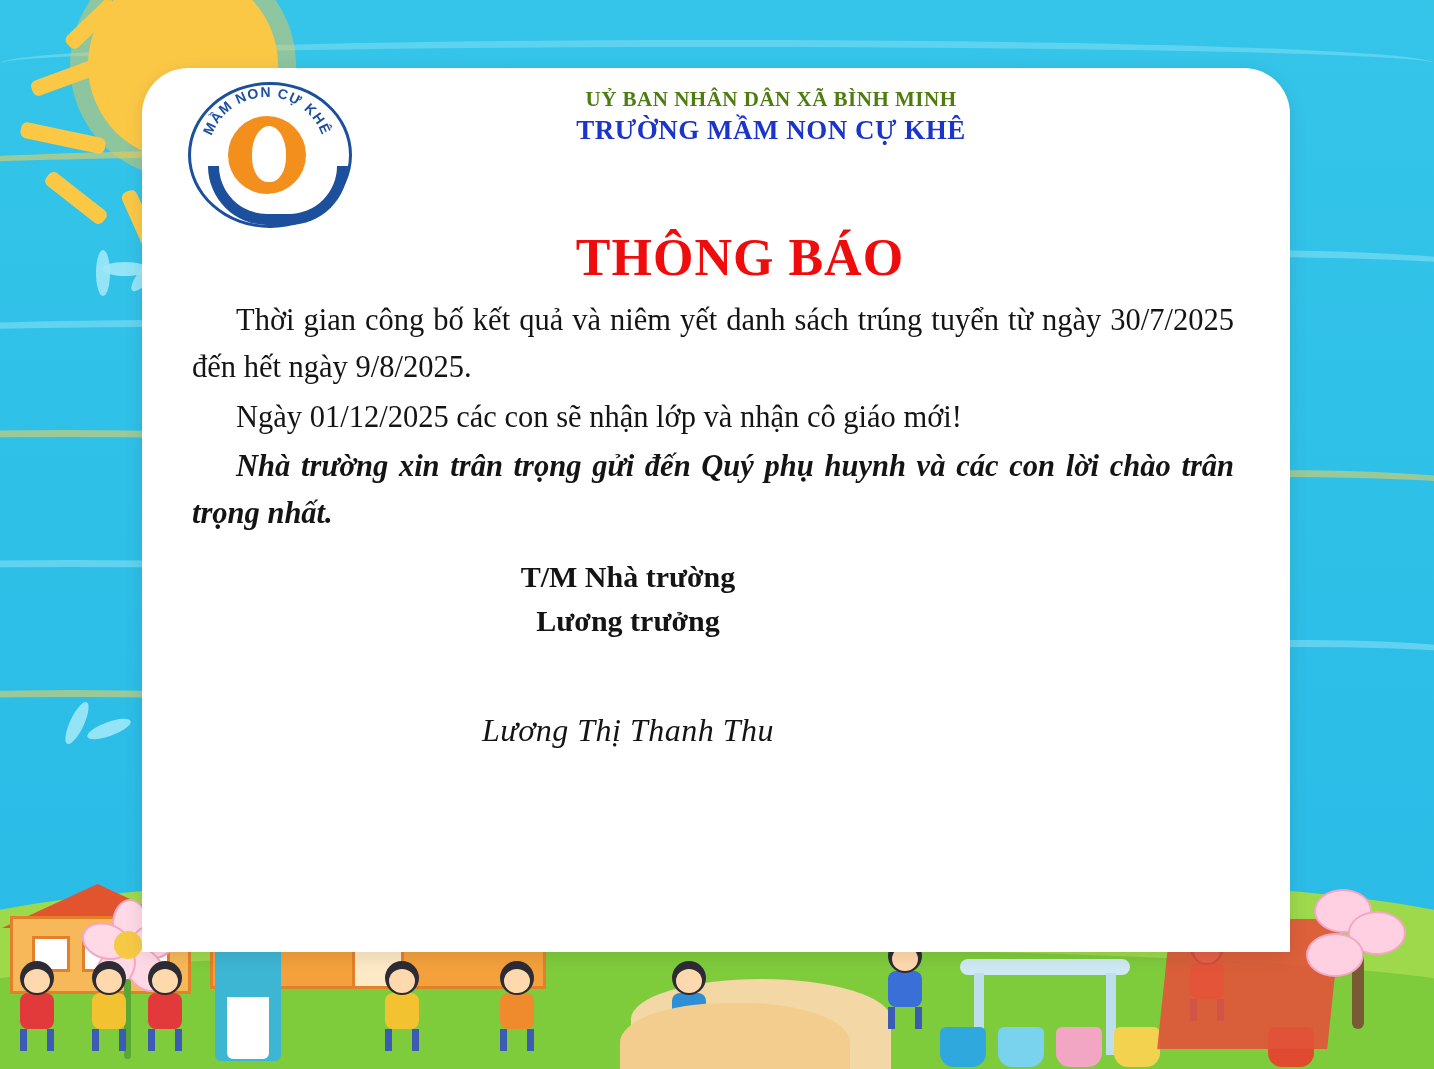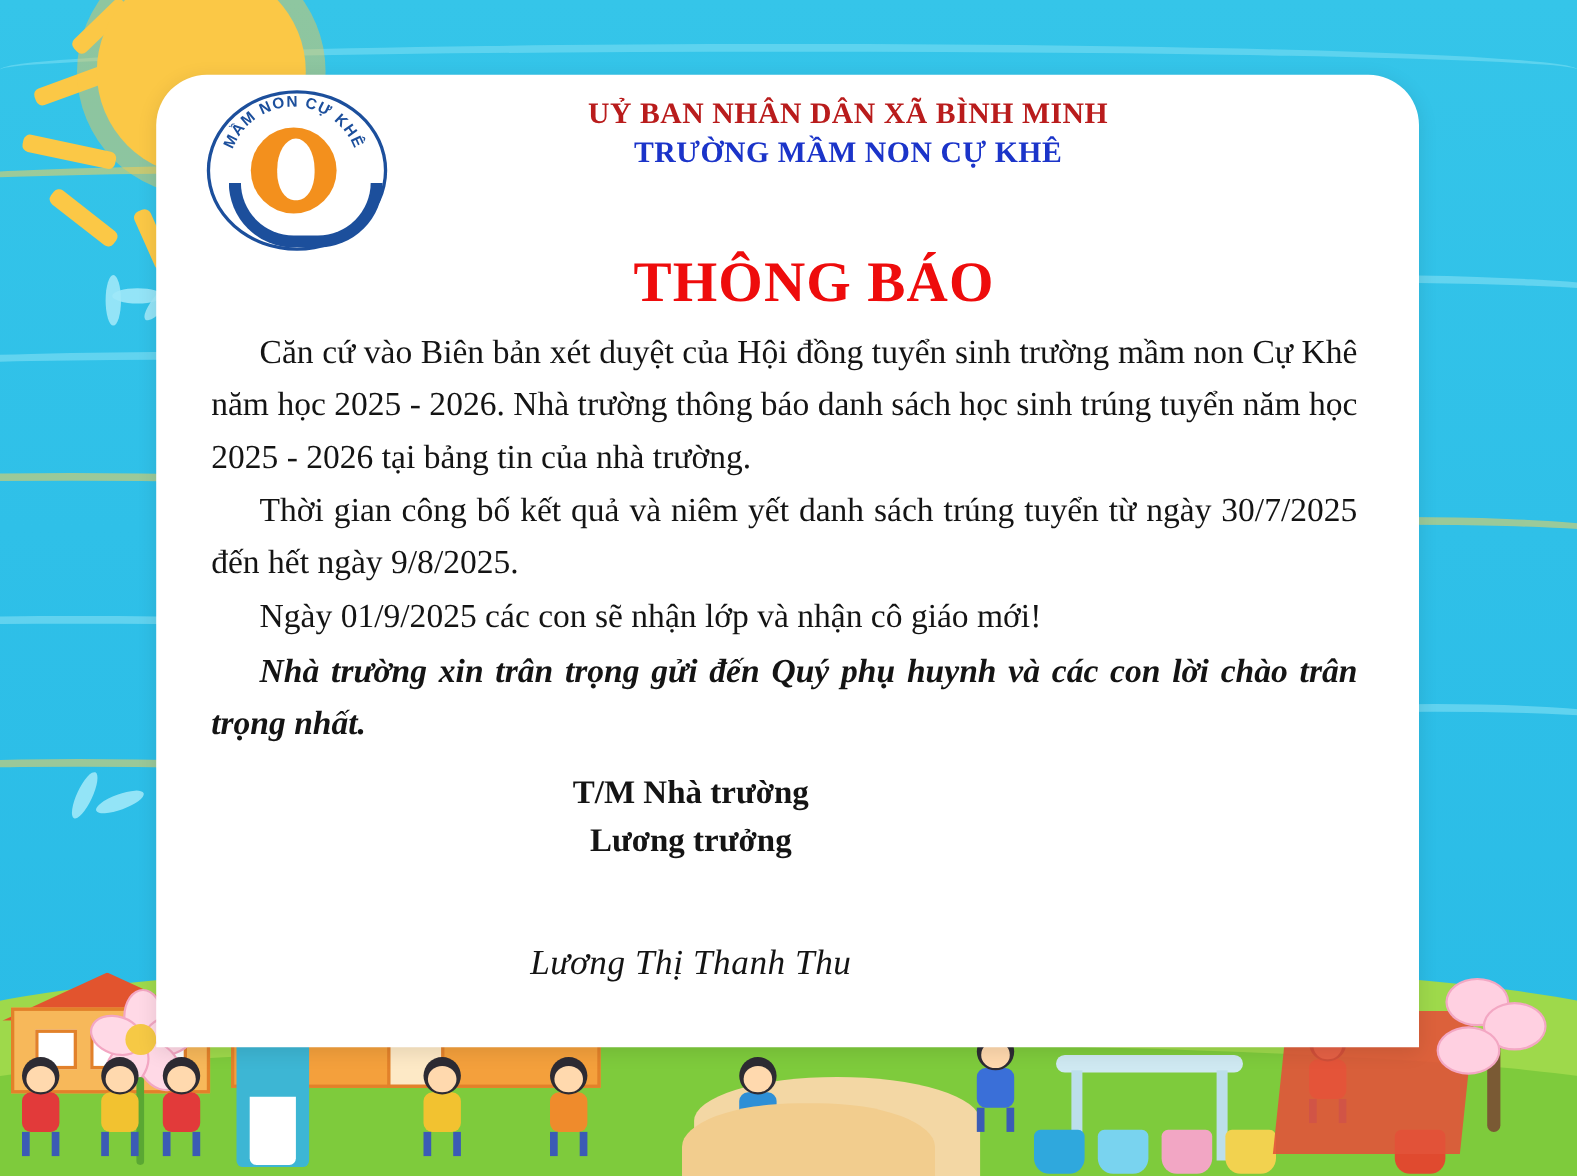--- a/index.html
+++ b/index.html
@@ -307,23 +307,23 @@
     border-radius: 0 0 60px 60px;
   }
 
   .org-block {
     width: 100%;
     text-align: center;
     padding-left: 110px;
     box-sizing: border-box;
   }
   .org-line1 {
-    font-size: 27px;
+    font-size: 21px;
     font-weight: 700;
-    color: #b91c1c;
+    color: #4d7c0f;
     letter-spacing: .5px;
     line-height: 1.28;
   }
   .org-line2 {
     font-size: 27px;
     font-weight: 700;
     color: #1b34c9;
     letter-spacing: .5px;
     line-height: 1.28;
   }
@@ -545,23 +545,22 @@
 
       <div class="org-block">
         <div class="org-line1">UỶ BAN NHÂN DÂN XÃ BÌNH MINH</div>
         <div class="org-line2">TRƯỜNG MẦM NON CỰ KHÊ</div>
       </div>
     </div>
 
     <div class="title">THÔNG BÁO</div>
 
     <div class="body-text">
-      <p>Căn cứ vào Biên bản xét duyệt của Hội đồng tuyển sinh trường mầm non Cự Khê năm học 2025 - 2026. Nhà trường thông báo danh sách học sinh trúng tuyển năm học 2025 - 2026 tại bảng tin của nhà trường.</p>
       <p>Thời gian công bố kết quả và niêm yết danh sách trúng tuyển từ ngày 30/7/2025 đến hết ngày 9/8/2025.</p>
-      <p>Ngày 01/9/2025 các con sẽ nhận lớp và nhận cô giáo mới!</p>
+      <p>Ngày 01/12/2025 các con sẽ nhận lớp và nhận cô giáo mới!</p>
       <p class="p-bold-italic">Nhà trường xin trân trọng gửi đến Quý phụ huynh và các con lời chào trân trọng nhất.</p>
 
       <div class="sign-block">
         <div class="sign-role">T/M Nhà trường</div>
         <div class="sign-role">Lương trưởng</div>
         <div class="sign-name">Lương Thị Thanh Thu</div>
       </div>
     </div>
 
   </div>

